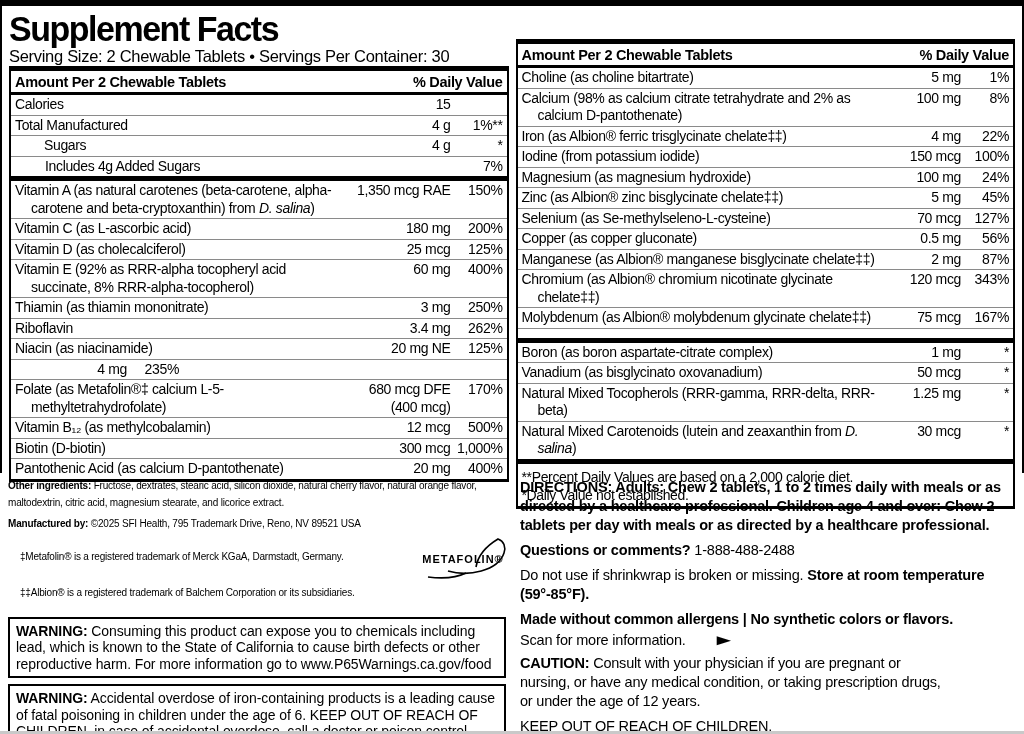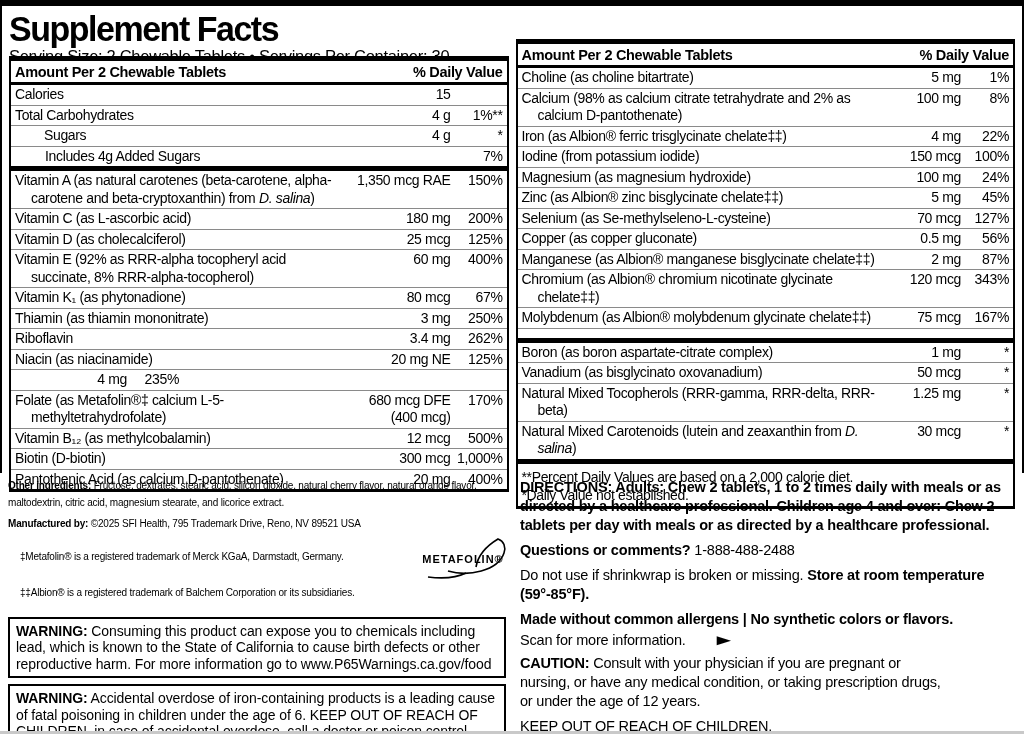--- a/index.html
+++ b/index.html
@@ -73,21 +73,21 @@
         <span>Amount Per 2 Chewable Tablets</span>
         <span>% Daily Value</span>
       </div>
       <div class="rows" id="left-rows">
           <div class="trow">
             <span class="tname">Calories</span>
             <span class="tamt">15</span>
             <span class="tdv"></span>
           </div>
           <div class="trow">
-            <span class="tname">Total Carbohydrates</span>
+            <span class="tname">Total Manufactured</span>
             <span class="tamt">4 g</span>
             <span class="tdv">1%**</span>
           </div>
           <div class="trow ind1">
             <span class="tname">Sugars</span>
             <span class="tamt">4 g</span>
             <span class="tdv">*</span>
           </div>
           <div class="trow ind2">
             <span class="tname">Includes 4g Added Sugars</span>
@@ -107,25 +107,20 @@
           </div>
           <div class="trow">
             <span class="tname">Vitamin D (as cholecalciferol)</span>
             <span class="tamt">25 mcg</span>
             <span class="tdv">125%</span>
           </div>
           <div class="trow">
             <span class="tname">Vitamin E (92% as RRR-alpha tocopheryl acid succinate, 8% RRR-alpha-tocopherol)</span>
             <span class="tamt">60 mg</span>
             <span class="tdv">400%</span>
-          </div>
-          <div class="trow">
-            <span class="tname">Vitamin K₁ (as phytonadione)</span>
-            <span class="tamt">80 mcg</span>
-            <span class="tdv">67%</span>
           </div>
           <div class="trow">
             <span class="tname">Thiamin (as thiamin mononitrate)</span>
             <span class="tamt">3 mg</span>
             <span class="tdv">250%</span>
           </div>
           <div class="trow">
             <span class="tname">Riboflavin</span>
             <span class="tamt">3.4 mg</span>
             <span class="tdv">262%</span>

